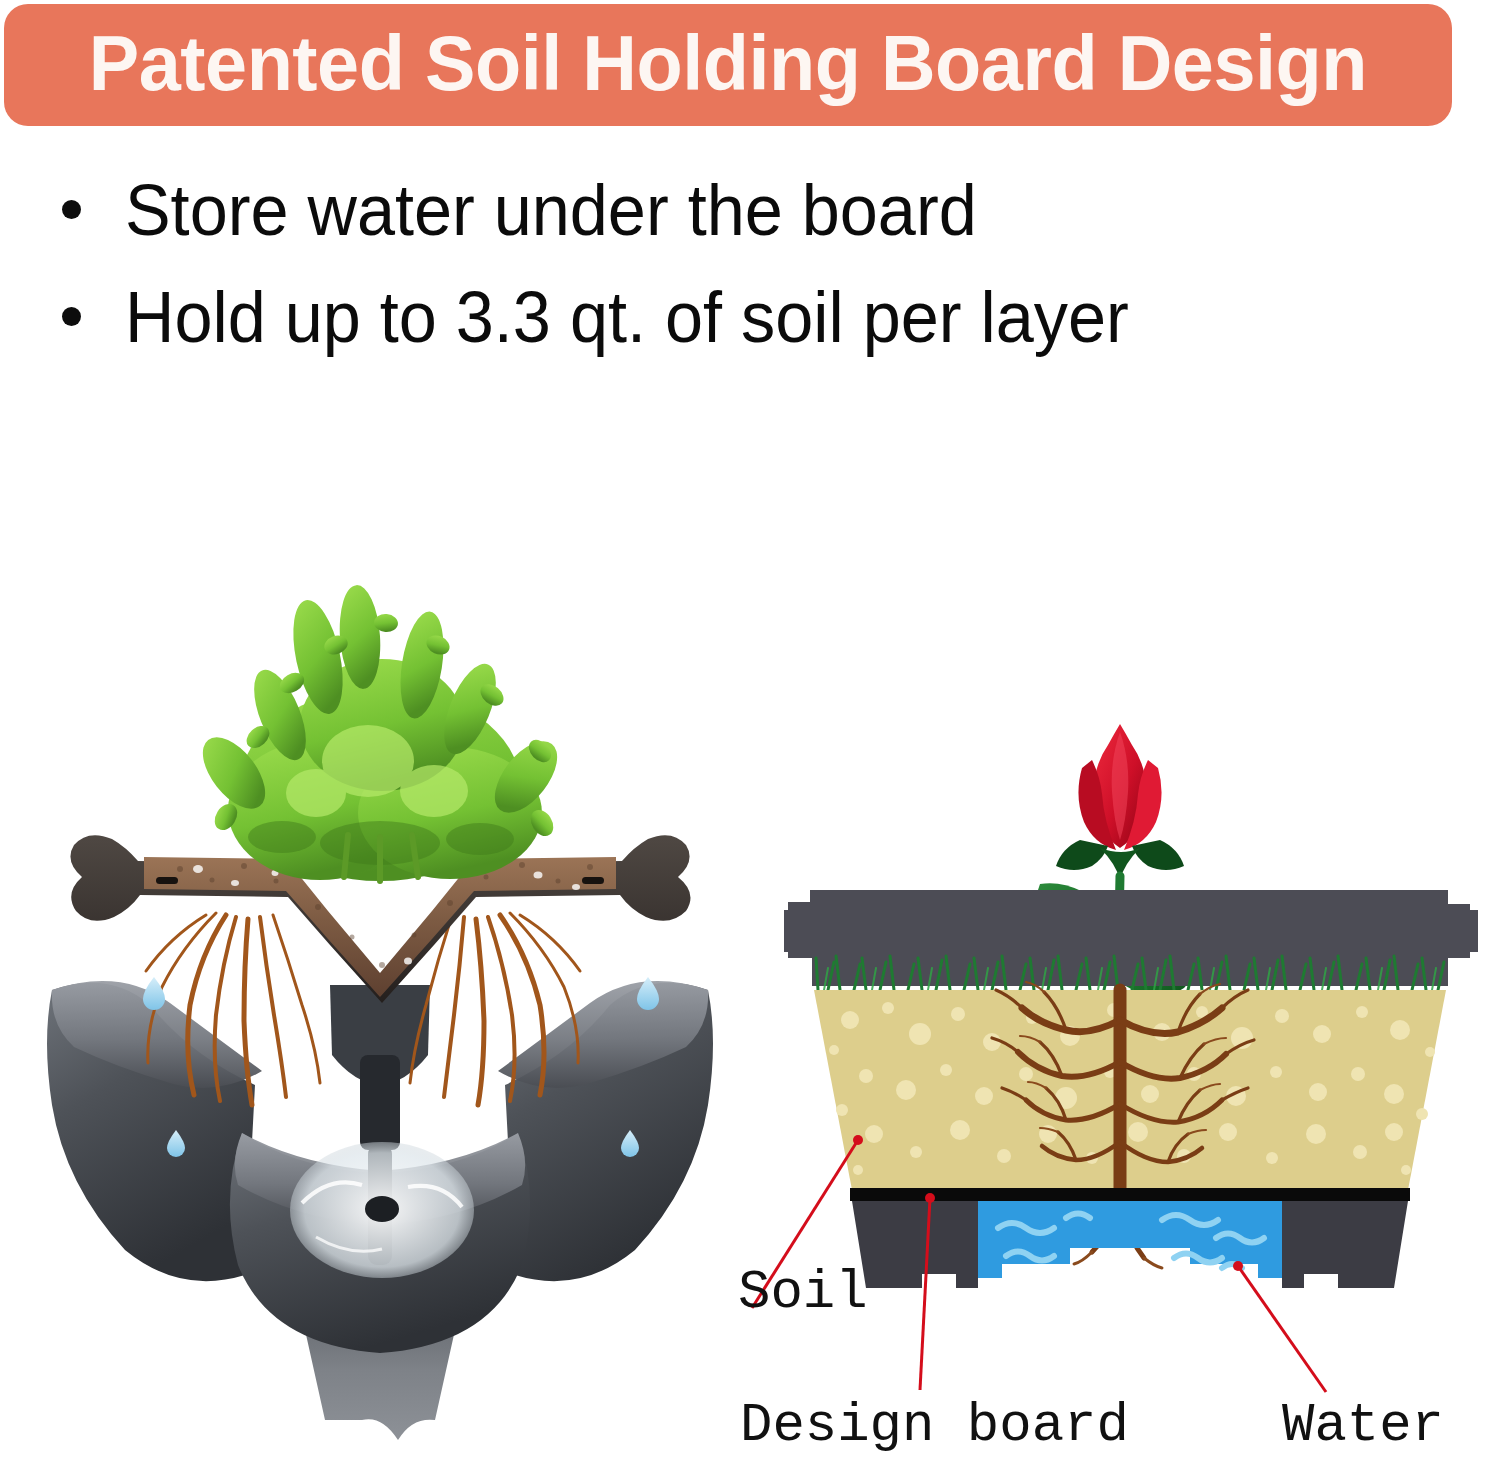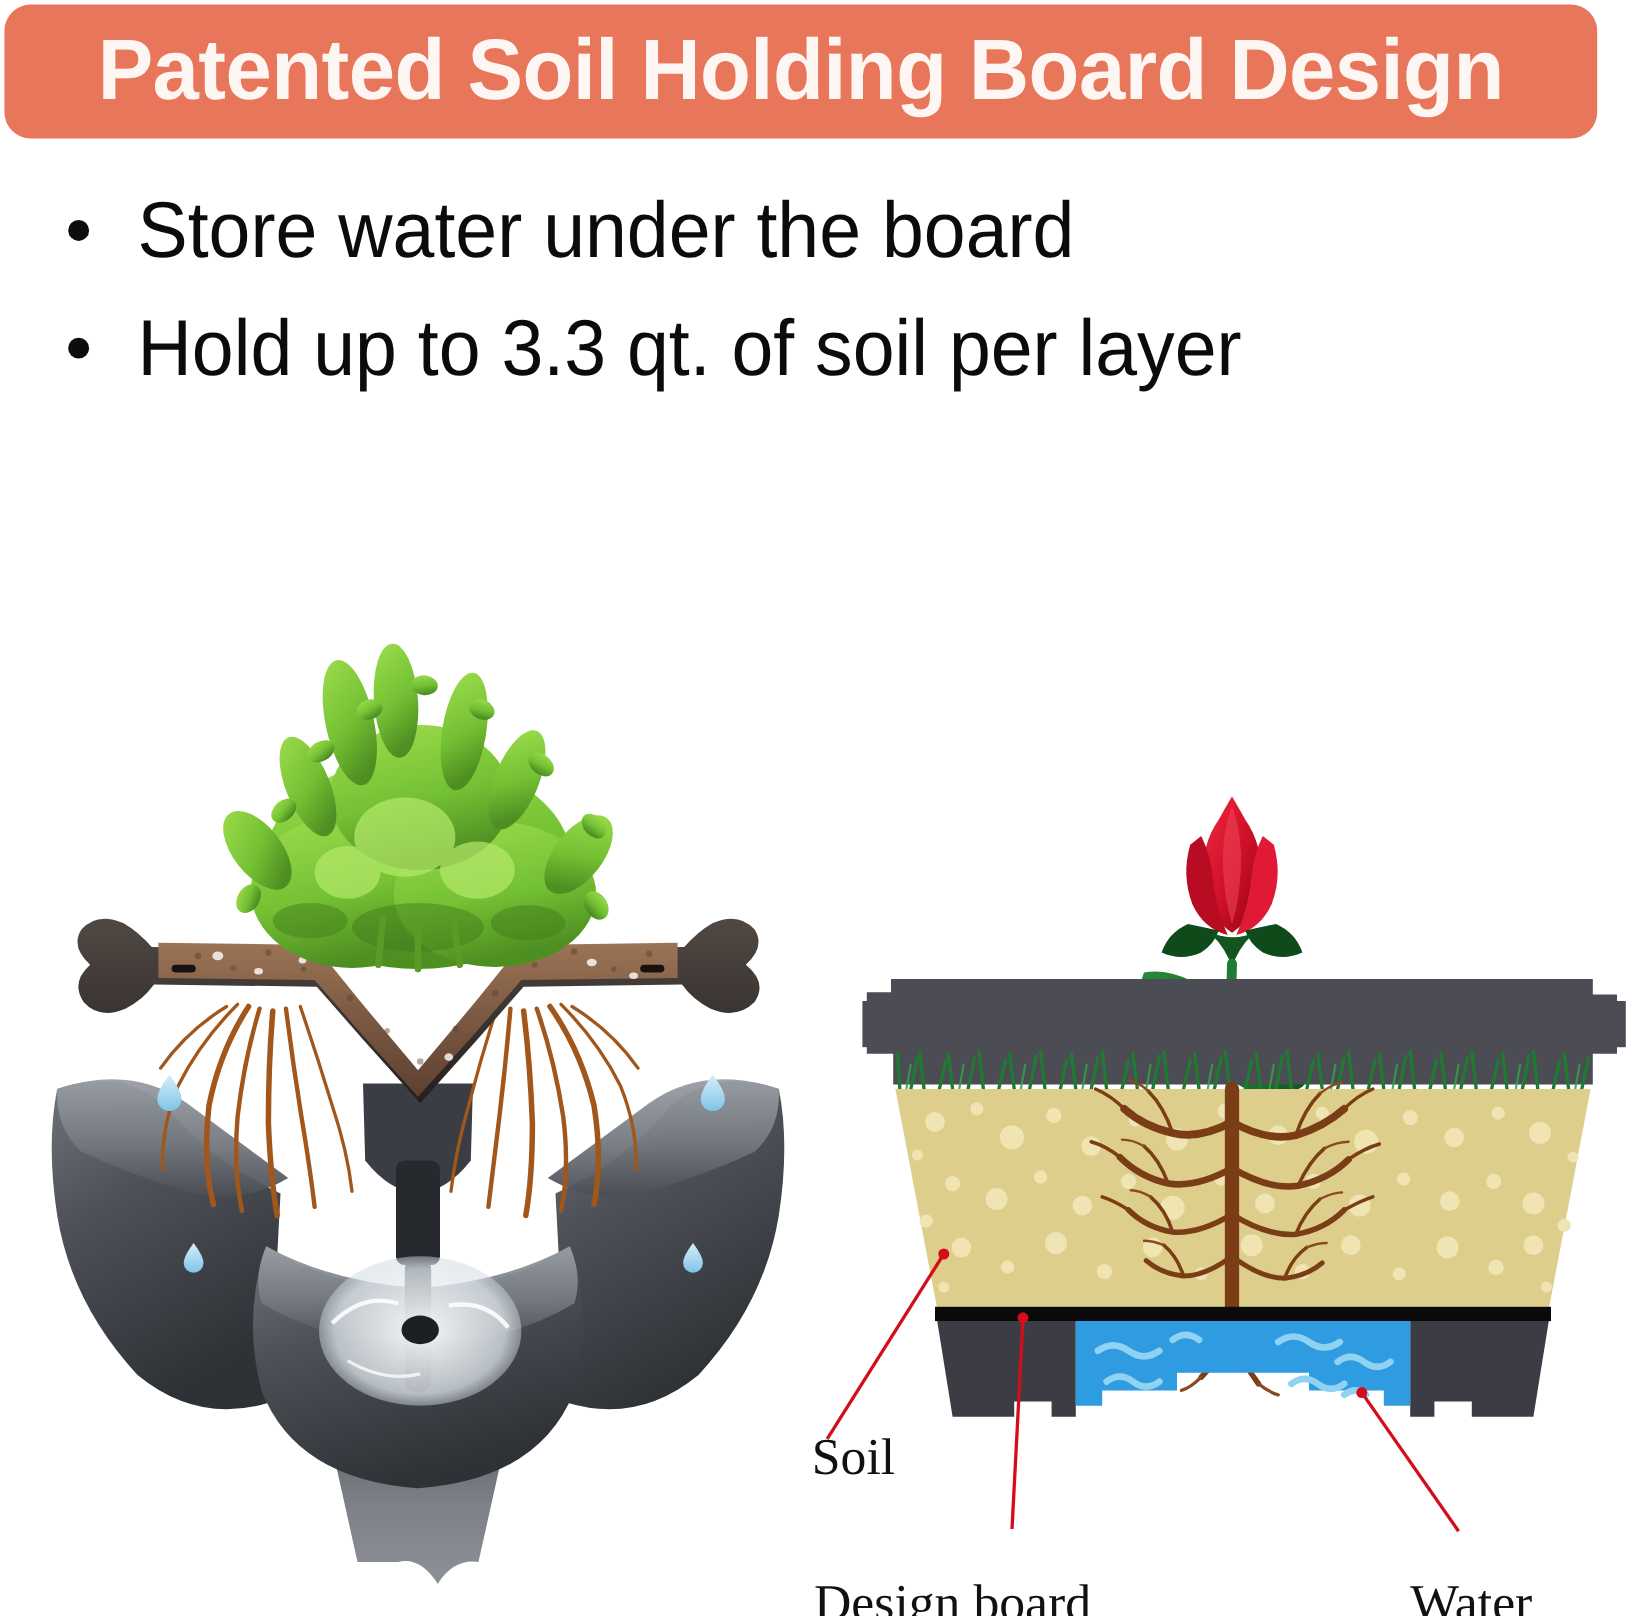--- a/index.html
+++ b/index.html
@@ -88,25 +88,24 @@
   
   #right-diagram {
     position: absolute;
     left: 770px;
     top: 690px;
     width: 720px;
     height: 640px;
   }
   .callout-label {
     position: absolute;
-    font-size: 47px;
+    font-size: 54px;
     color: #111111;
     white-space: nowrap;
-    font-family: Liberation Serif, serif;
-    margin-top: 36px;
+    font-family: Liberation Mono, monospace;
   }
 </style>
 </head>
 <body>
 
 <div id="header-banner">
   <div id="header-title">Patented Soil Holding Board Design</div>
 </div>
 
 <div id="bullet-list">

